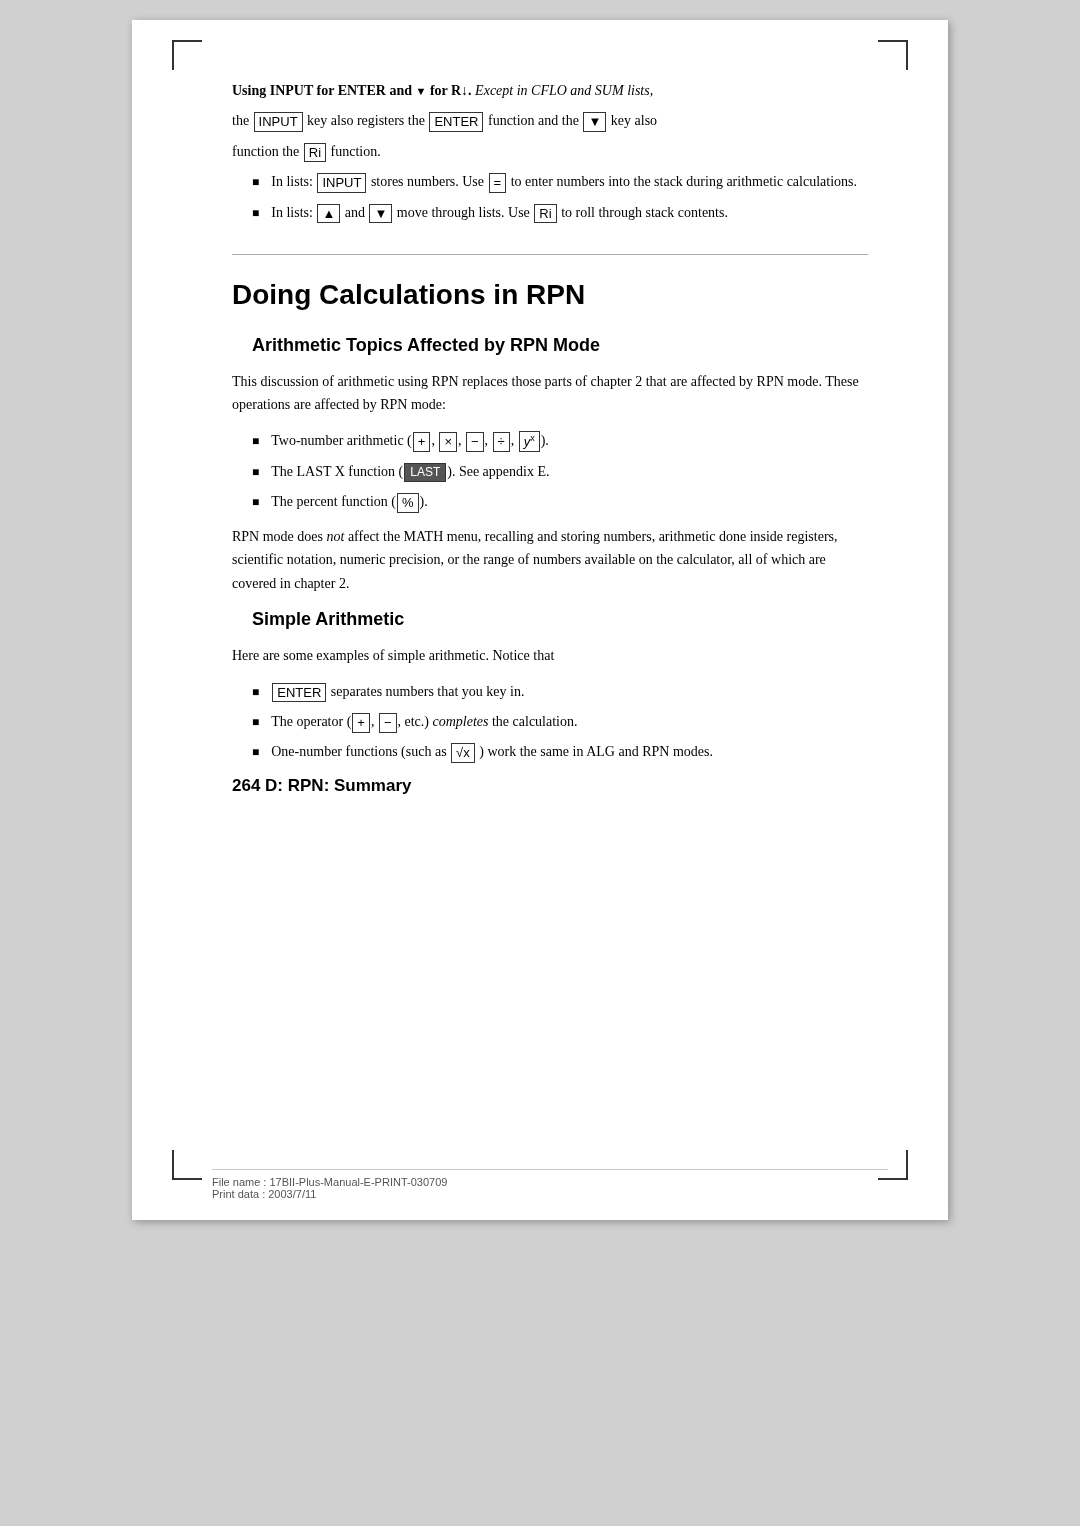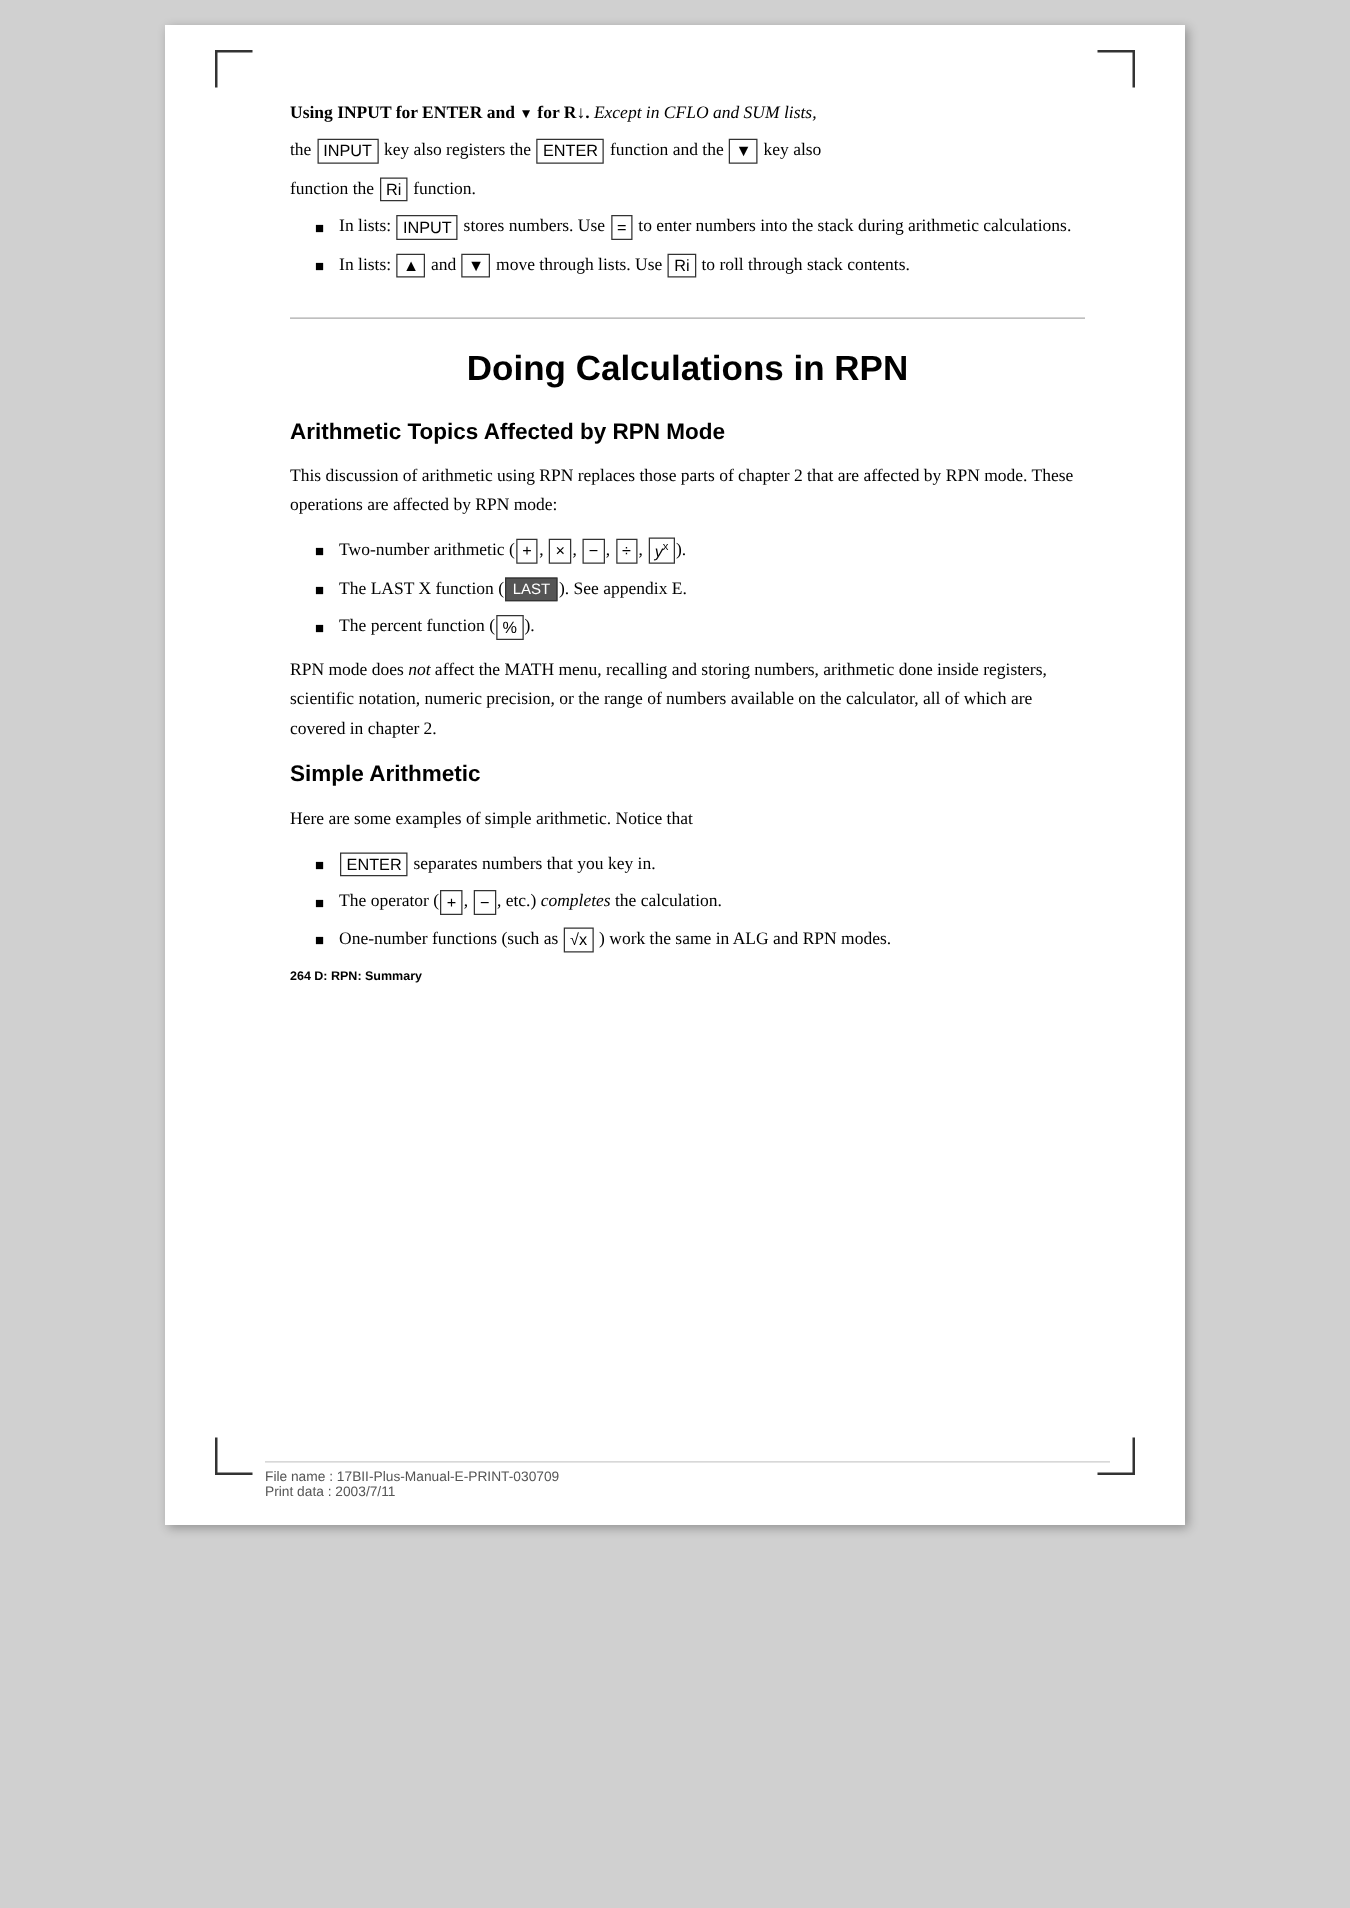--- a/index.html
+++ b/index.html
@@ -117,32 +117,32 @@
       border: none;
       border-top: 1.5px solid #aaa;
       margin: 20px 0 24px 0;
     }
 
     .chapter-title {
       font-size: 28px;
       font-weight: bold;
       font-family: Arial, sans-serif;
       margin-bottom: 24px;
-      text-align: center;
     }
 
     .section-title {
       font-size: 18px;
       font-weight: bold;
       font-family: Arial, sans-serif;
       margin-bottom: 14px;
+      margin-left: 20px;
     }
 
     .subsection-title {
-      font-size: 10px;
+      font-size: 17px;
       font-weight: bold;
       font-family: Arial, sans-serif;
       margin-bottom: 2px;
     }
 
     .body-text {
       font-size: 14px;
       line-height: 1.65;
       margin-bottom: 14px;
     }

